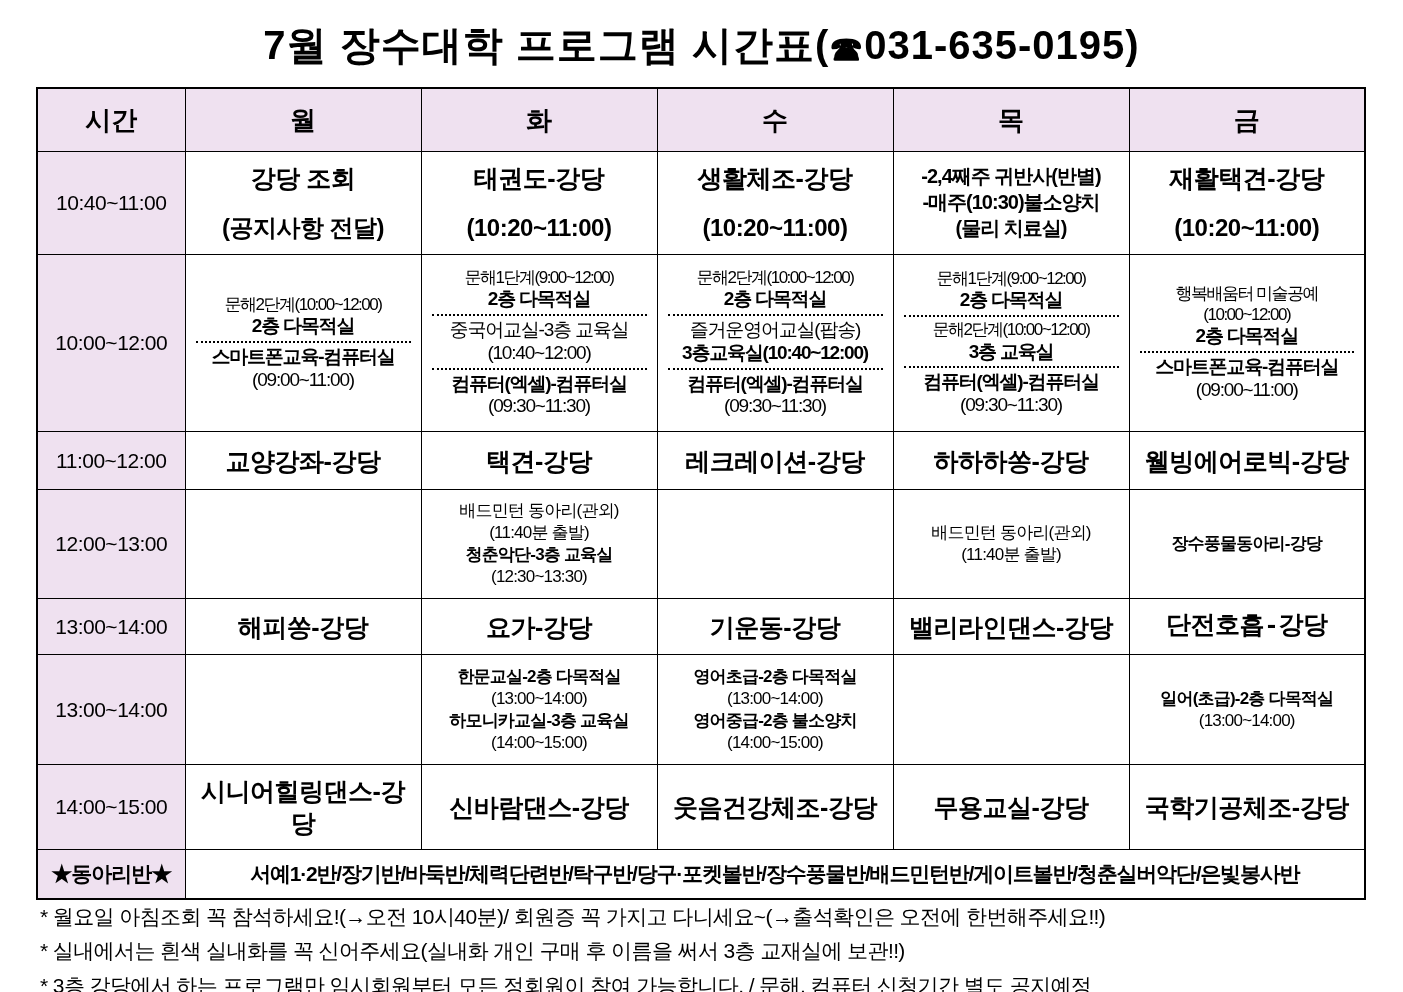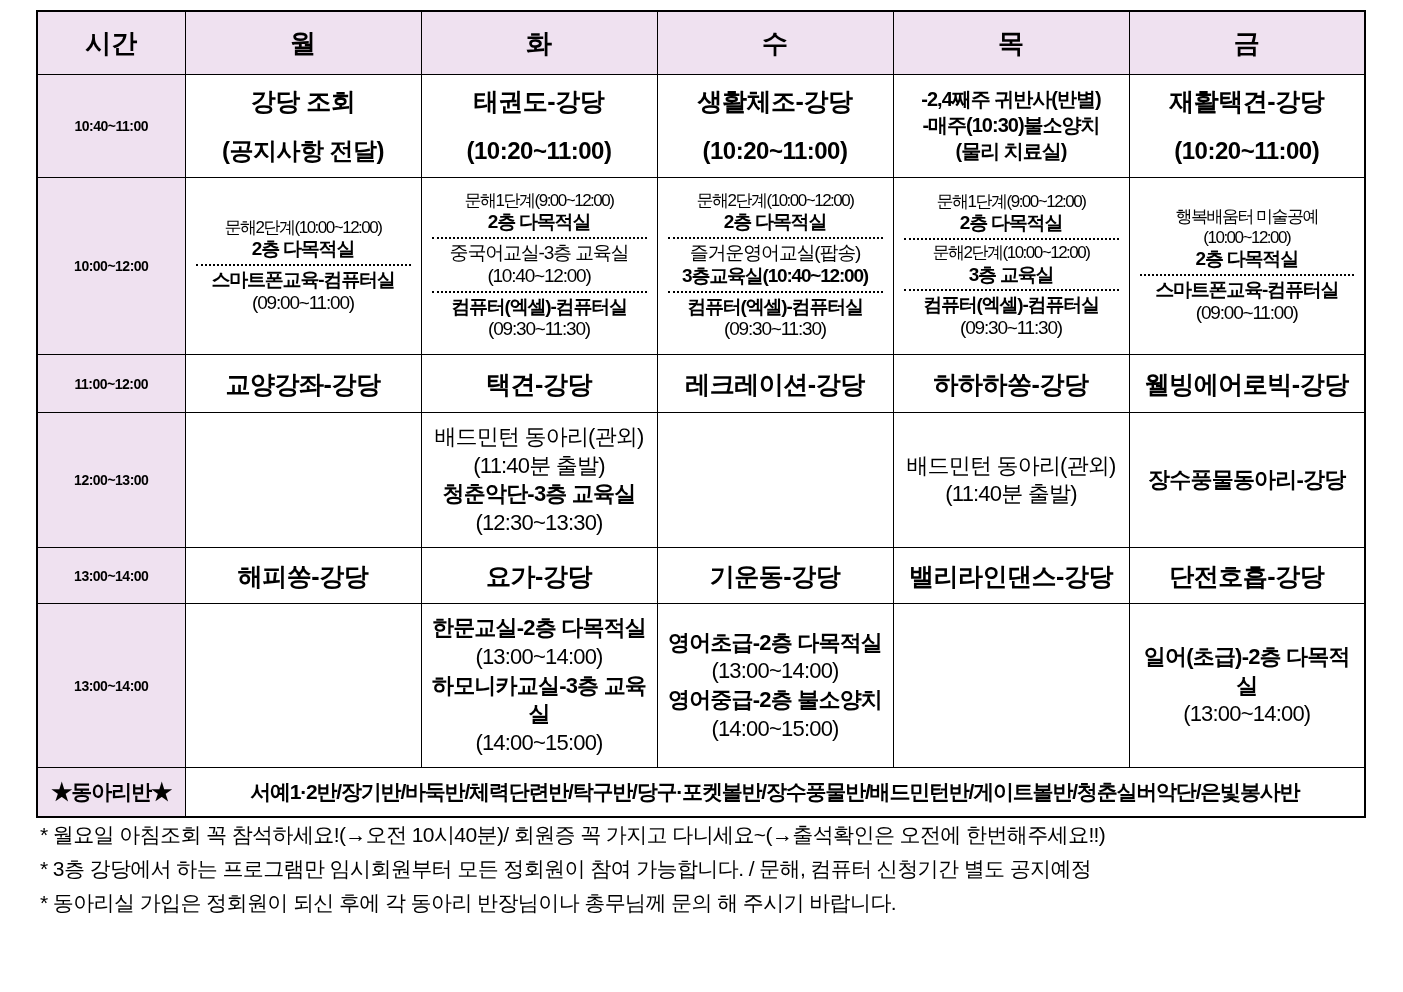--- a/index.html
+++ b/index.html
@@ -49,22 +49,22 @@
     background: #efe1f0;
     font-size: 26px;
     font-weight: bold;
     height: 42px;
   }
   col.c-time { width: 148px; }
   col.c-day  { width: 236px; }
 
   td.timecell {
     background: #efe1f0;
-    font-size: 14px;
-    font-weight: bold;
+    font-size: 21px;
+    font-weight: normal;
     letter-spacing: -0.5px;
   }
   td.clubhead {
     background: #efe1f0;
     font-size: 21px;
     font-weight: bold;
     letter-spacing: -1px;
   }
 
   
@@ -100,21 +100,21 @@
     font-size: 19px;
     letter-spacing: -1.2px;
     line-height: 1.2;
   }
   .blk.dotted-top { border-top: 2px dotted #000; }
   .blk .b { font-weight: bold; }
   .blk .small { font-size: 17px; letter-spacing: -1.5px; }
   .blk .l { display: block; }
 
   .mid {
-    font-size: 22px;
+    font-size: 17px;
     letter-spacing: -0.8px;
     line-height: 1.3;
     padding: 4px 2px;
   }
   .mid .b { font-weight: bold; }
   .mid .l { display: block; }
 
   .club-list {
     font-size: 21px;
     font-weight: bold;
@@ -133,20 +133,23 @@
     line-height: 1.62;
     white-space: nowrap;
   }
   .empty { height: 100%; }
 </style>
 </head>
 <body>
 
 <div class="page">
 
+  <div class="title">
+    <span>7월 장수대학 프로그램 시간표(</span><span class="phone-icon">☎</span><span>031-635-0195</span><span>)</span>
+  </div>
 
   <table class="schedule">
     <colgroup>
       <col class="c-time">
         <col class="c-day">
         <col class="c-day">
         <col class="c-day">
         <col class="c-day">
         <col class="c-day">
     </colgroup>
@@ -308,21 +311,21 @@
           <td class="big">
             <span style="display: block;">요가-강당</span>
           </td>
           <td class="big">
             <span style="display: block;">기운동-강당</span>
           </td>
           <td class="big">
             <span style="display: block;">밸리라인댄스-강당</span>
           </td>
           <td class="big">
-            <span style="display: block;">단전호흡-강당</span>
+            <span style="display: block; font-family: Liberation Mono, monospace;">단전호흡-강당</span>
           </td>
         </tr>
         <tr style="height: 110px;">
           <td class="timecell">13:00~14:00</td>
           <td class="mid">
             <div class="empty"></div>
           </td>
           <td class="mid">
             <span class="l b">한문교실-2층 다목적실</span>
             <span class="l">(13:00~14:00)</span>
@@ -336,26 +339,45 @@
             <span class="l">(14:00~15:00)</span>
           </td>
           <td class="mid">
             <div class="empty"></div>
           </td>
           <td class="mid">
             <span class="l b">일어(초급)-2층 다목적실</span>
             <span class="l">(13:00~14:00)</span>
           </td>
         </tr>
+        <tr style="height: 58px;">
+          <td class="timecell">14:00~15:00</td>
+          <td class="big">
+            <span style="display: block;">시니어힐링댄스-강당</span>
+          </td>
+          <td class="big">
+            <span style="display: block;">신바람댄스-강당</span>
+          </td>
+          <td class="big">
+            <span style="display: block;">웃음건강체조-강당</span>
+          </td>
+          <td class="big">
+            <span style="display: block;">무용교실-강당</span>
+          </td>
+          <td class="big">
+            <span style="display: block;">국학기공체조-강당</span>
+          </td>
+        </tr>
         <tr style="height: 42px;">
           <td class="clubhead">★동아리반★</td>
           <td class="club-list" colspan="5">서예1·2반/장기반/바둑반/체력단련반/탁구반/당구·포켓볼반/장수풍물반/배드민턴반/게이트볼반/청춘실버악단/은빛봉사반</td>
         </tr>
       </tbody>
   </table>
 
   <div class="notes">
     <div class="note">*  월요일 아침조회 꼭 참석하세요!(→오전 10시40분)/ 회원증 꼭 가지고 다니세요~(→출석확인은 오전에 한번해주세요!!)</div>
+    <div class="note">*  실내에서는 흰색 실내화를 꼭 신어주세요(실내화 개인 구매 후 이름을 써서 3층 교재실에 보관!!)</div>
     <div class="note">*  3층 강당에서 하는 프로그램만 임시회원부터 모든 정회원이 참여 가능합니다. / 문해, 컴퓨터 신청기간 별도 공지예정</div>
     <div class="note">*  동아리실 가입은 정회원이 되신 후에 각 동아리 반장님이나 총무님께 문의 해 주시기 바랍니다.</div>
   </div>
 
 </div>
 
 </body></html>

